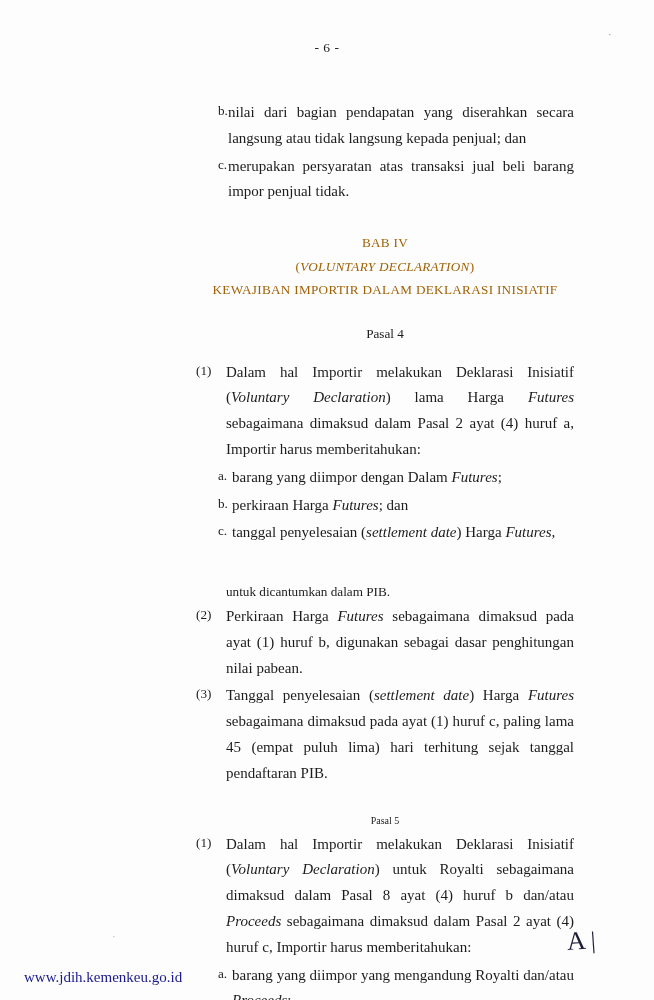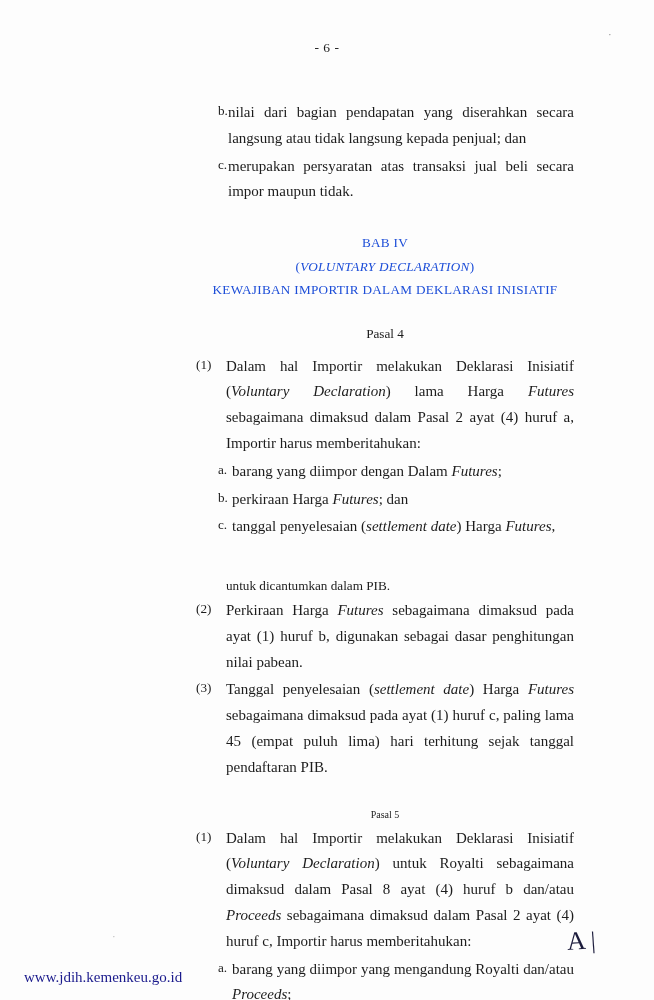--- a/index.html
+++ b/index.html
@@ -73,34 +73,34 @@
     font-size: 13.2px;
     line-height: 1.72;
     color: #1c1c1c;
     margin-left: 30px;
     margin-top: 35px;
   }
   .center {
     text-align: center;
     font-size: 13.2px;
     line-height: 1.78;
-    color: #1d4ed8;
+    color: #a16207;
   }
   .chapter-block {
     margin-top: 26px;
     margin-bottom: 8px;
   }
   .chapter-block .center {
     letter-spacing: 0.3px;
   }
   .section-head {
     text-align: center;
     font-size: 13.2px;
     margin-top: 24px;
-    margin-bottom: 12px;
+    margin-bottom: 18px;
     color: #1c1c1c;
   }
   .section-head2 {
     text-align: center;
     font-size: 10px;
     margin-top: 28px;
     margin-bottom: 6px;
     color: #1c1c1c;
   }
   i {
@@ -159,21 +159,21 @@
 
   <div class="content">
 
     <div class="para">
       <div class="marker alpha">b.</div>
       <div class="body-text">nilai dari bagian pendapatan yang diserahkan secara langsung atau tidak langsung kepada penjual; dan</div>
     </div>
 
     <div class="para">
       <div class="marker alpha">c.</div>
-      <div class="body-text">merupakan persyaratan atas transaksi jual beli secara impor maupun tidak.</div>
+      <div class="body-text">merupakan persyaratan atas transaksi jual beli barang impor penjual tidak.</div>
     </div>
 
     <div class="chapter-block">
       <div class="center">BAB IV</div>
       <div class="center">
         <span>(</span><i>VOLUNTARY DECLARATION</i><span>)</span>
       </div>
       <div class="center">KEWAJIBAN IMPORTIR DALAM DEKLARASI INISIATIF</div>
     </div>
 

